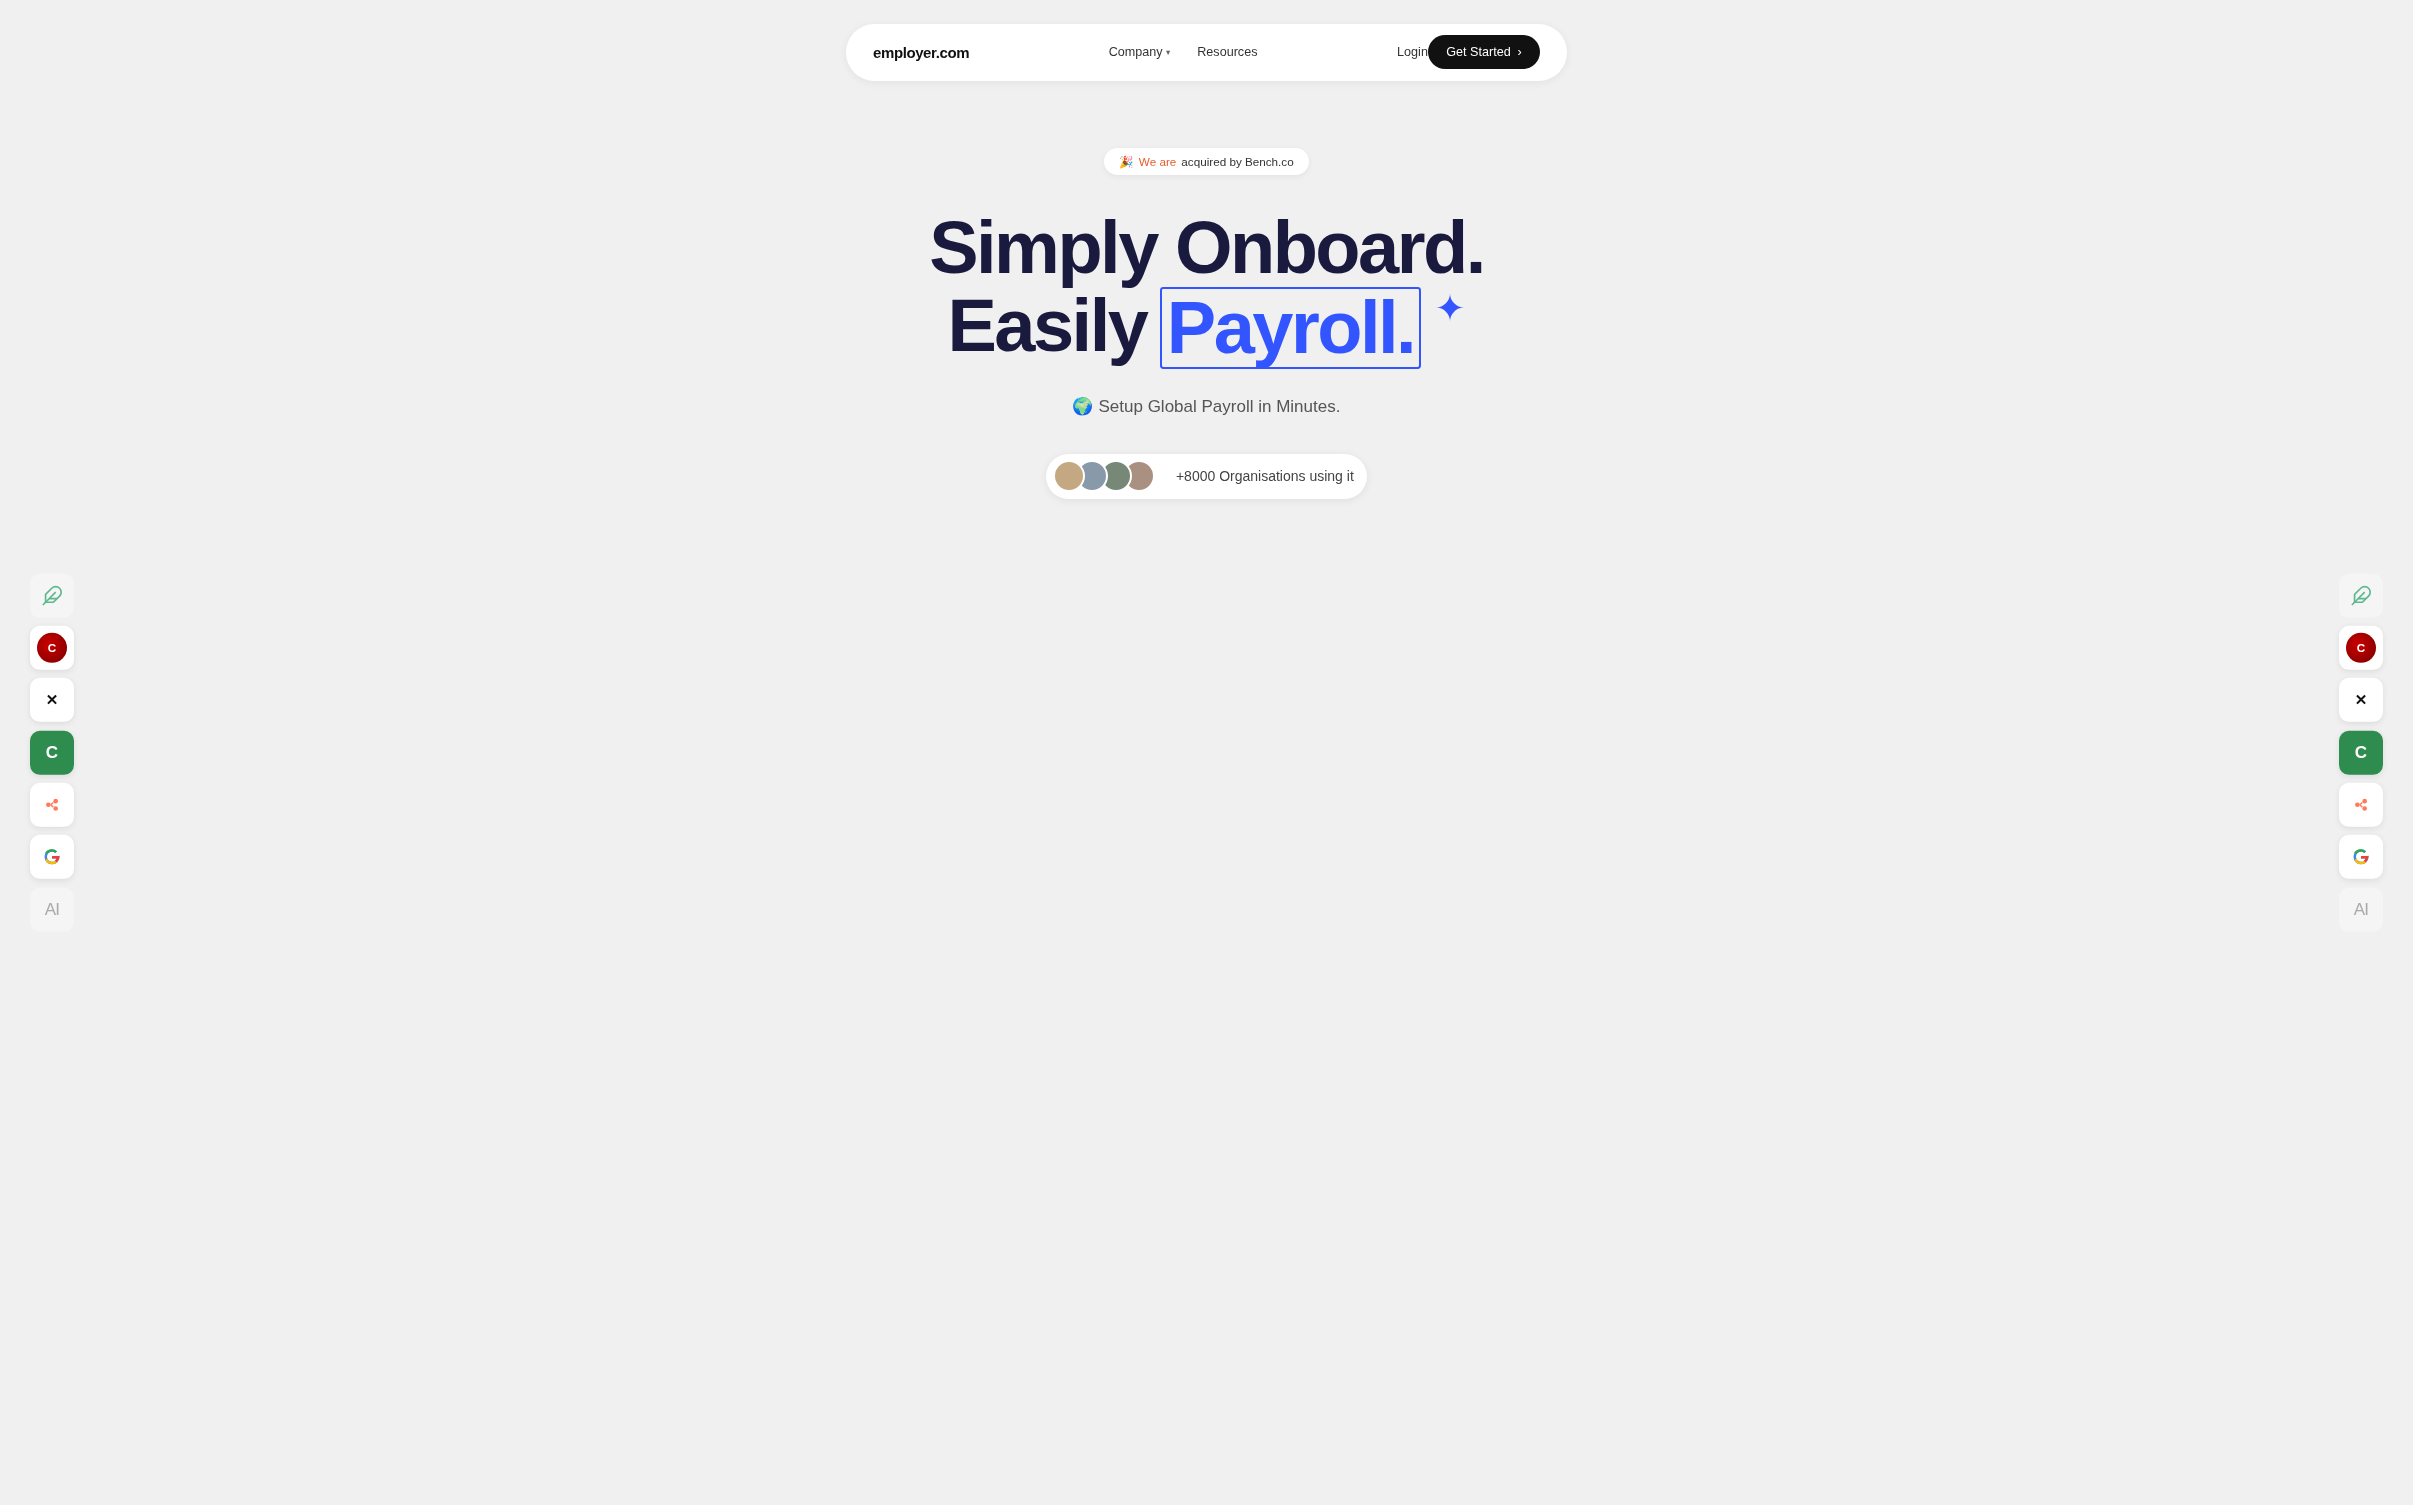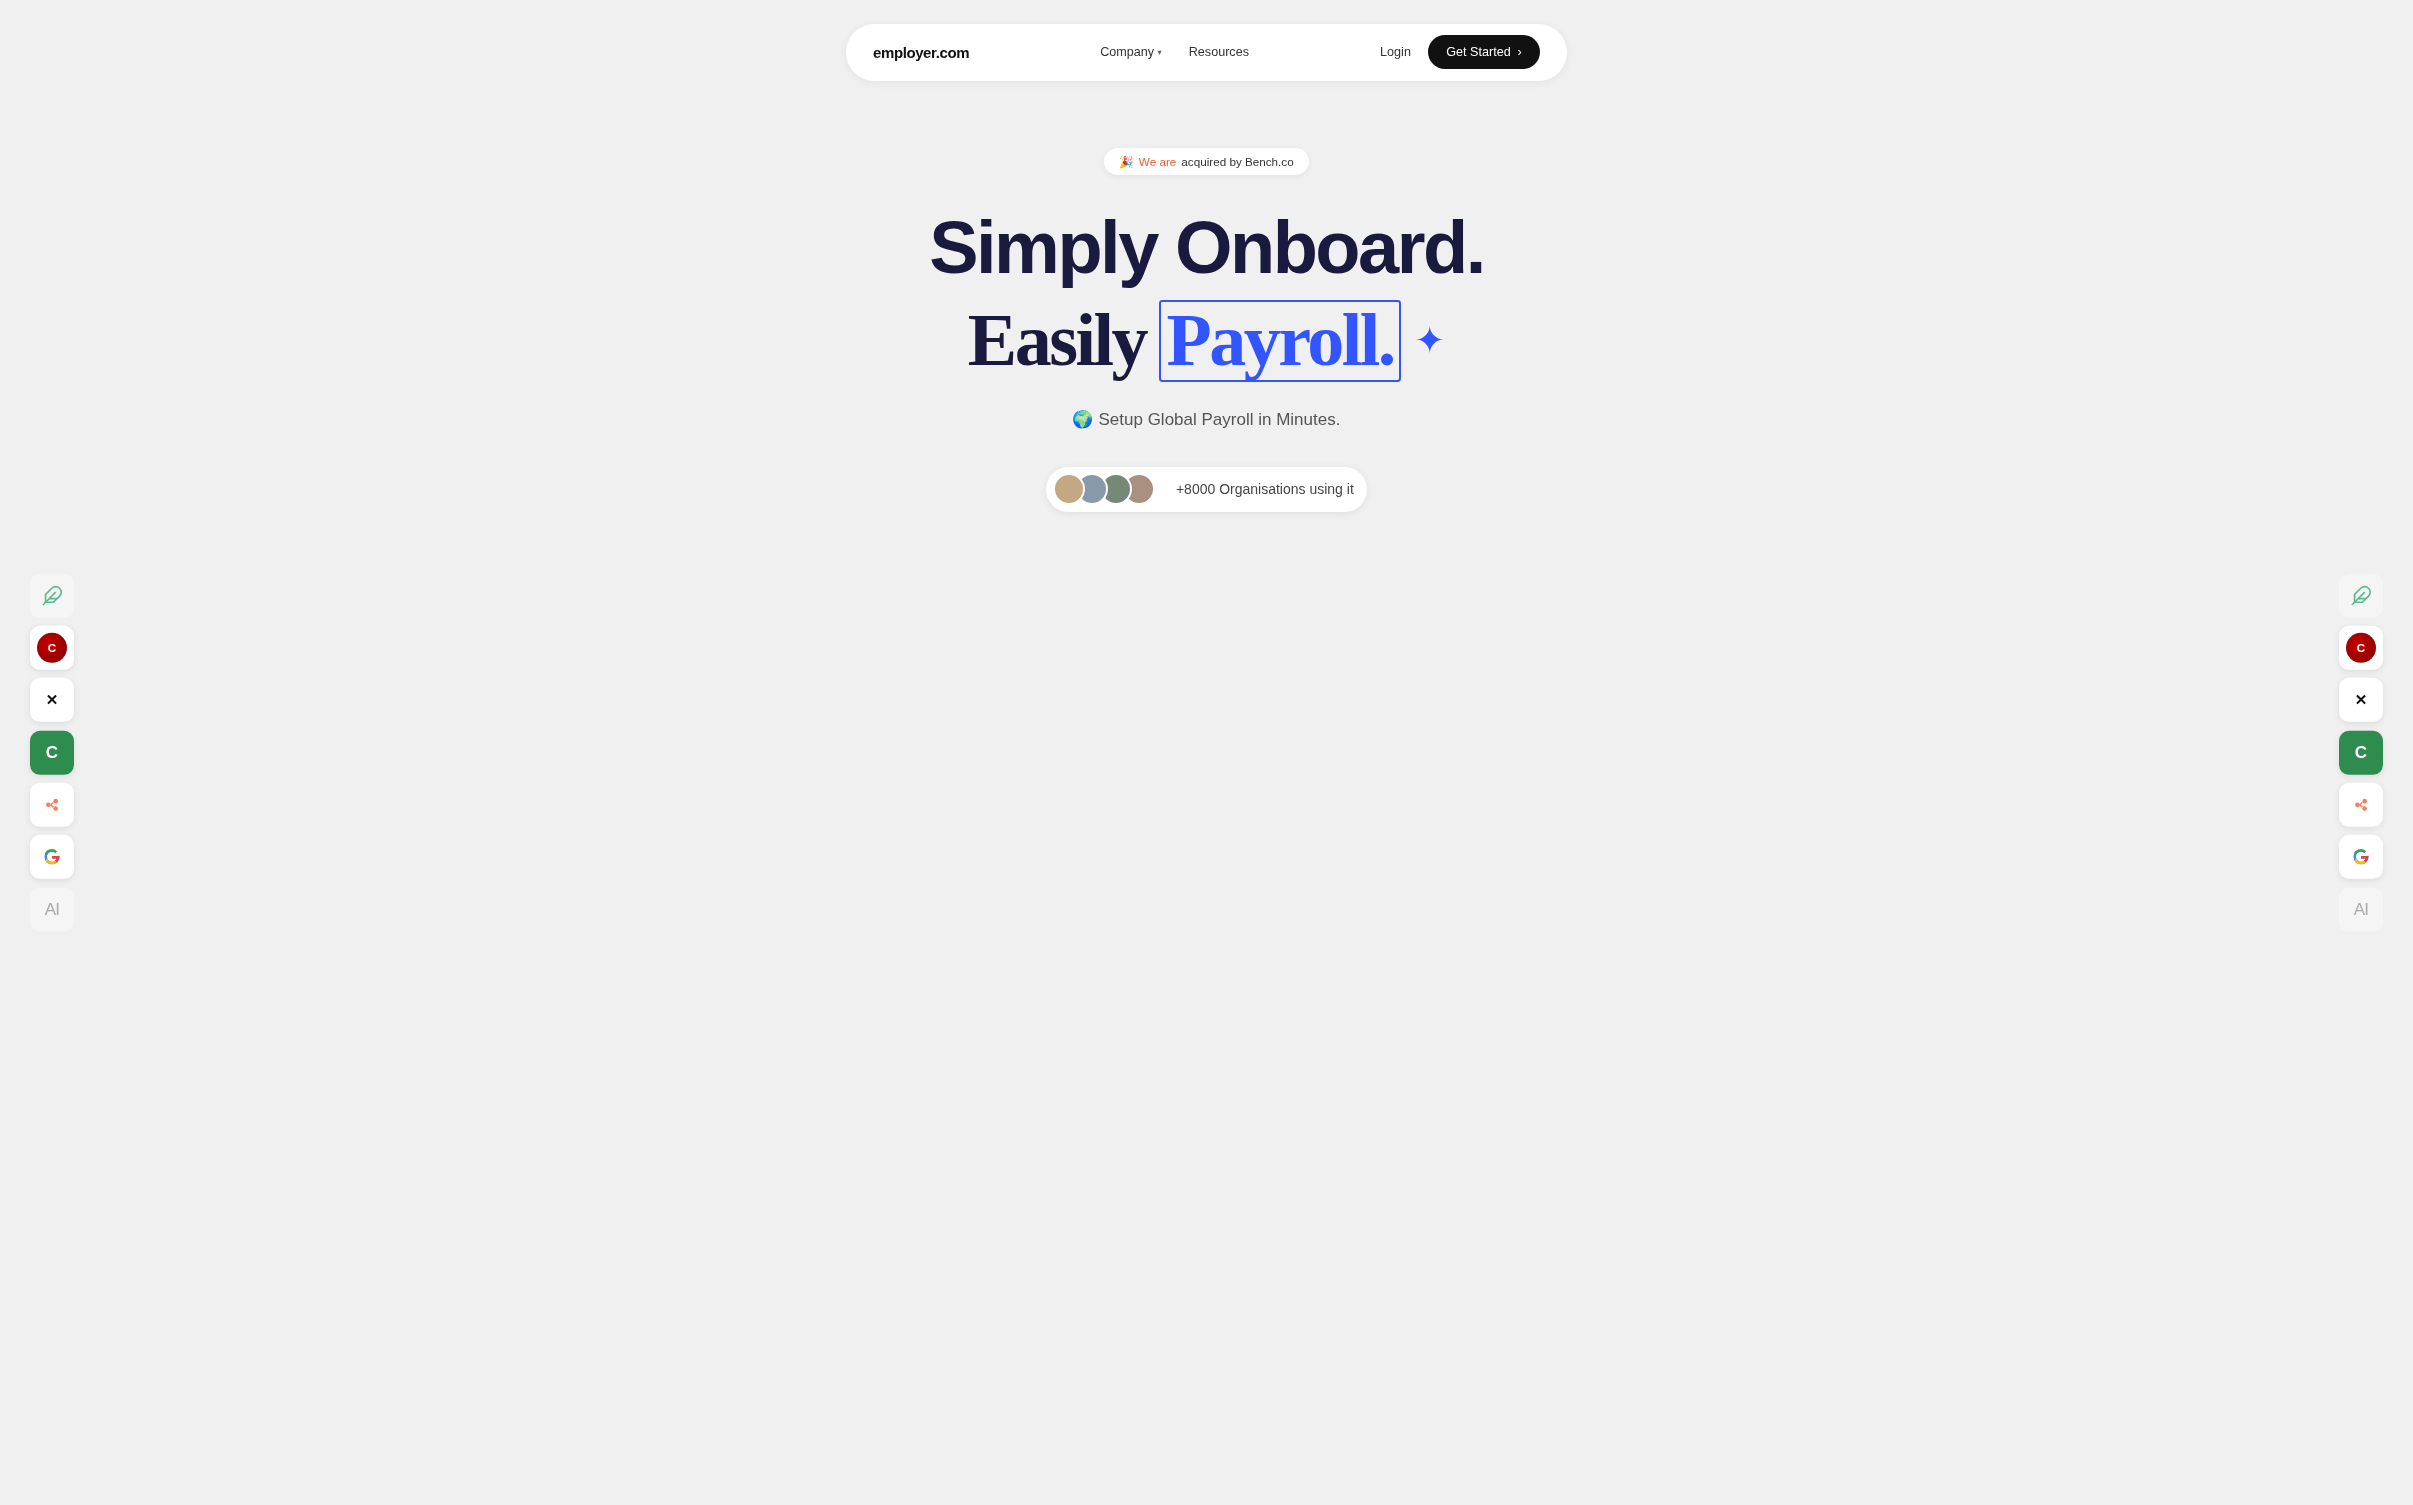--- a/index.html
+++ b/index.html
@@ -53,21 +53,20 @@
     }
 
     .nav-link .chevron {
       font-size: 8.4px;
       color: #666;
     }
 
     .nav-actions {
       display: flex;
       align-items: center;
-      gap: 17px;
     }
 
     .login-btn {
       font-size: 12.6px;
       color: #333;
       cursor: pointer;
     }
 
     .get-started-btn {
       background: #111;
@@ -152,24 +151,22 @@
       font-size: 74px;
       font-weight: 800;
       color: #1a1a3e;
       line-height: 1.05;
       letter-spacing: -2.5px;
       margin-bottom: 0;
     }
 
     .hero-line2 {
       display: flex;
-      align-items: center;
       gap: 13.4px;
-      margin-top: 13px;
-      font-family: Liberation Serif, serif;
+      margin-top: 0;
     }
 
     .payroll-highlight {
       color: #3355ff;
       border: 2.1px solid #3355ff;
       padding: 0 5px;
       border-radius: 3.4px;
       position: relative;
     }
 

